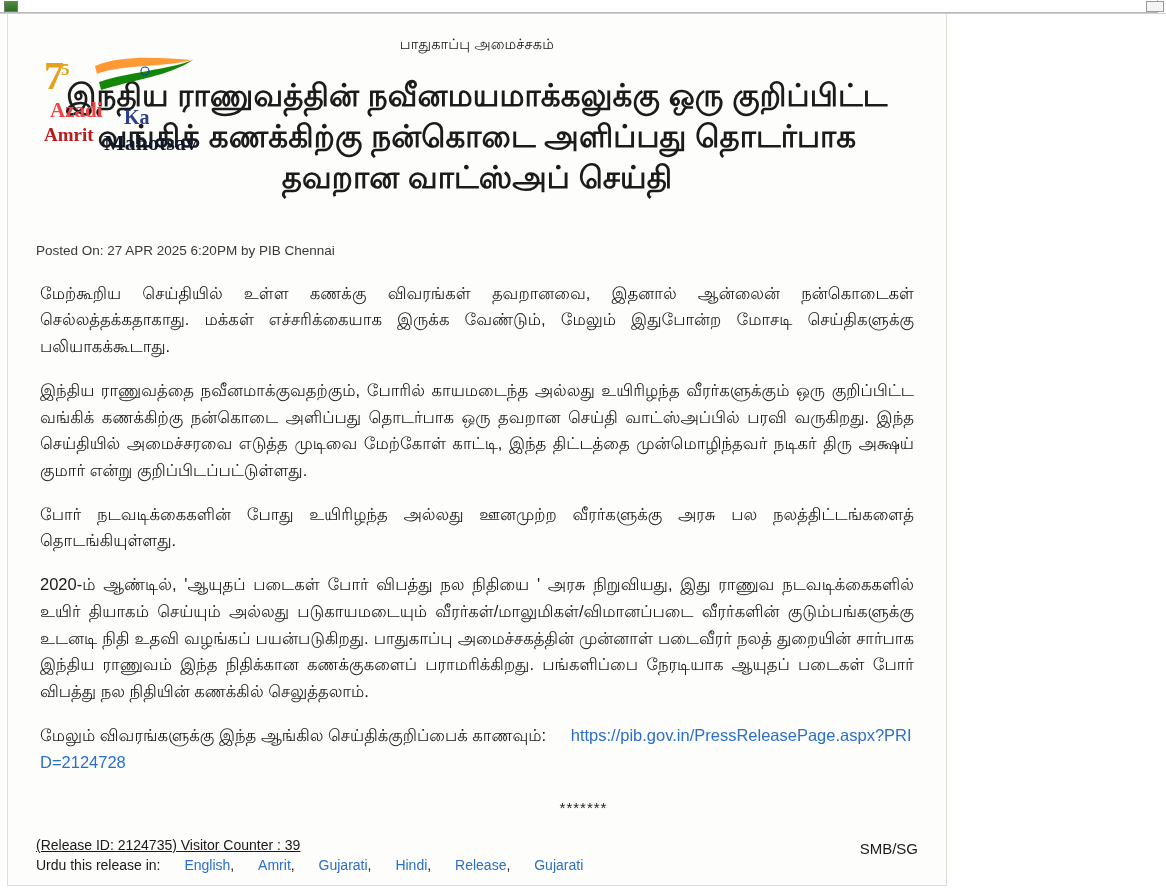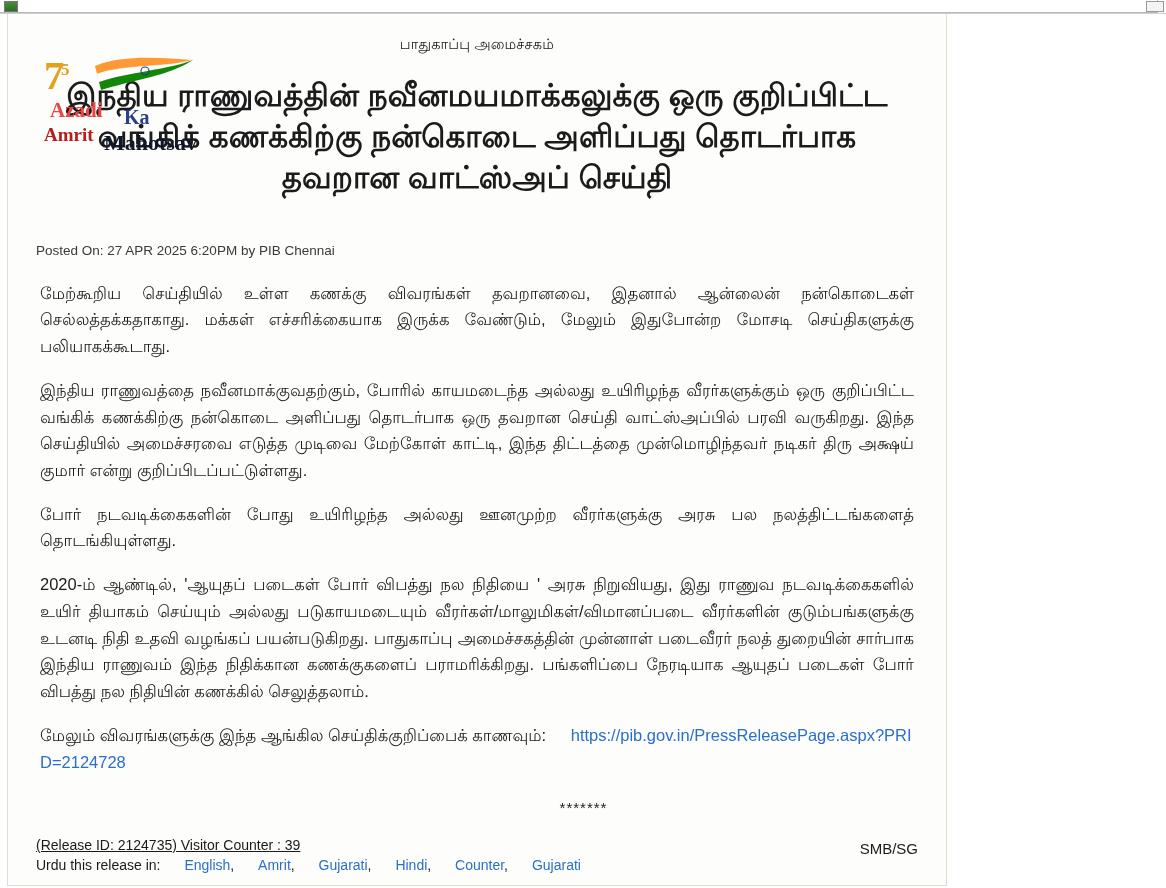--- a/index.html
+++ b/index.html
@@ -273,19 +273,19 @@
     <div class="signoff">SMB/SG</div>
 
     <div class="footer">
       <div class="release">(Release ID: 2124735) Visitor Counter : 39</div>
       <div class="langs">
         <span>Urdu this release in:</span>
         <a class="link" href="#">English</a><span class="sep">,</span>
         <a class="link" href="#">Amrit</a><span class="sep">,</span>
         <a class="link" href="#">Gujarati</a><span class="sep">,</span>
         <a class="link" href="#">Hindi</a><span class="sep">,</span>
-        <a class="link" href="#">Counter</a><span class="sep">,</span>
+        <a class="link" href="#">Release</a><span class="sep">,</span>
         <a class="link" href="#">Gujarati</a>
       </div>
     </div>
 
   </div>
 </div>
 
 </body></html>

